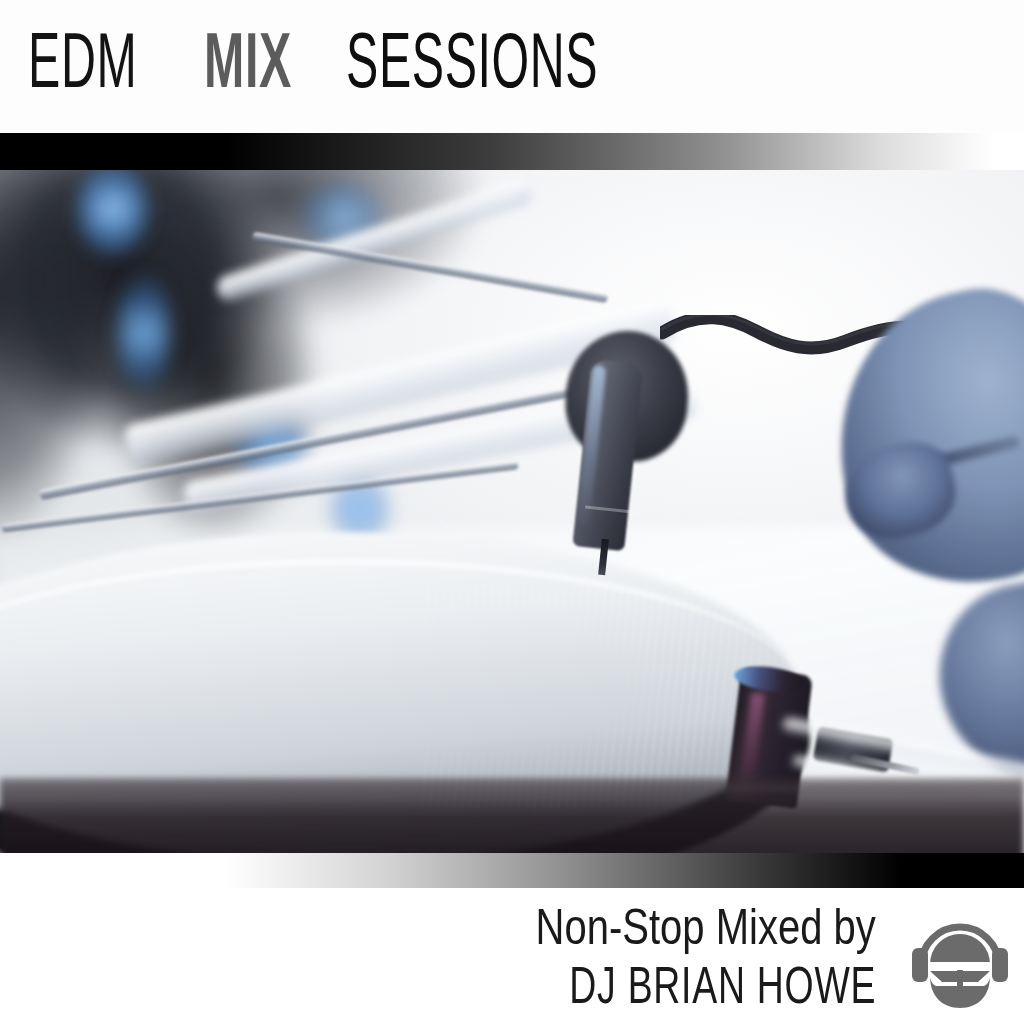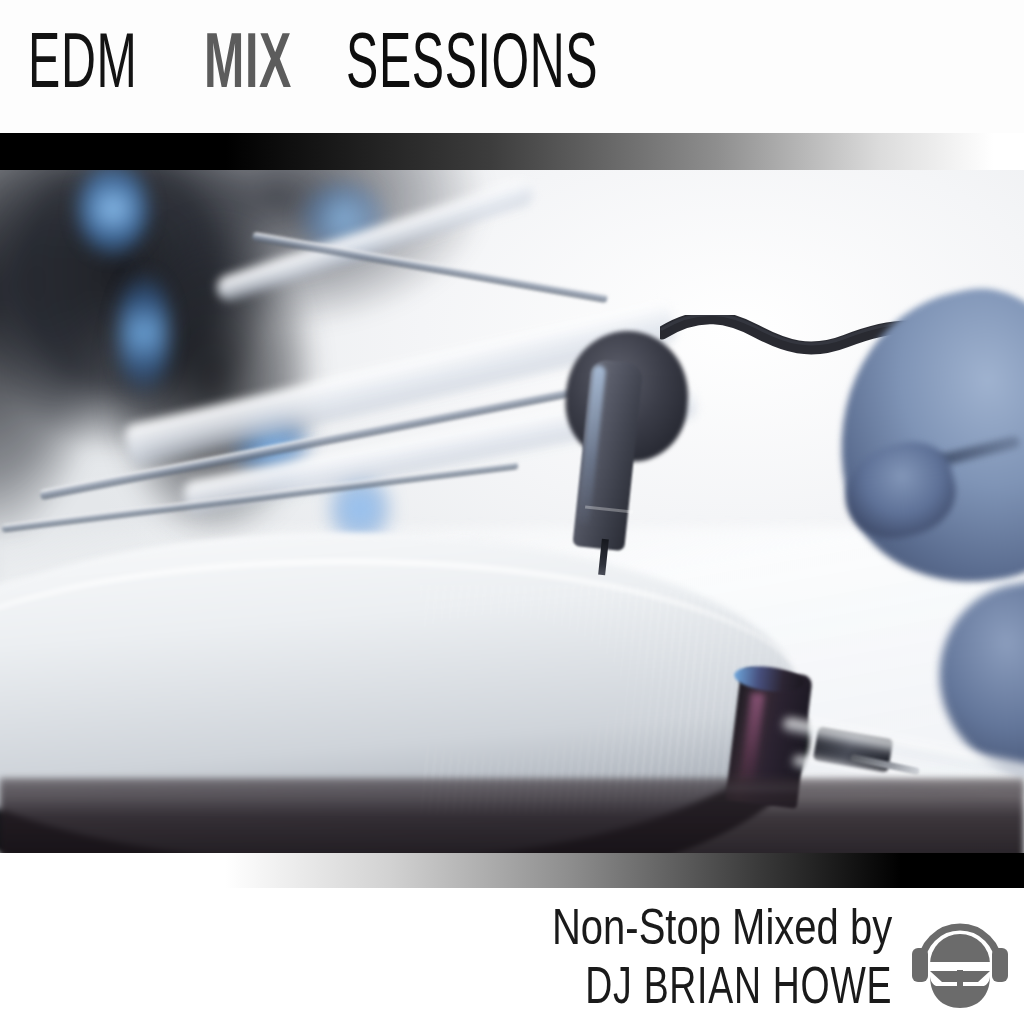--- a/index.html
+++ b/index.html
@@ -446,23 +446,23 @@
   .credit-band {
     position: absolute;
     left: 0;
     top: 888px;
     width: 1024px;
     height: 136px;
     background: #ffffff;
   }
   .credit-text {
     position: absolute;
-    right: 132px;
+    right: 148px;
     top: 10px;
-    text-align: right;
+    text-align: center;
     font-family: "Liberation Sans Narrow", "Liberation Sans", sans-serif;
     color: #1a1a1a;
     white-space: nowrap;
   }
   .credit-line1 {
     font-size: 50px;
     line-height: 58px;
     font-weight: 400;
     letter-spacing: 0px;
     transform: scaleX(0.80);

